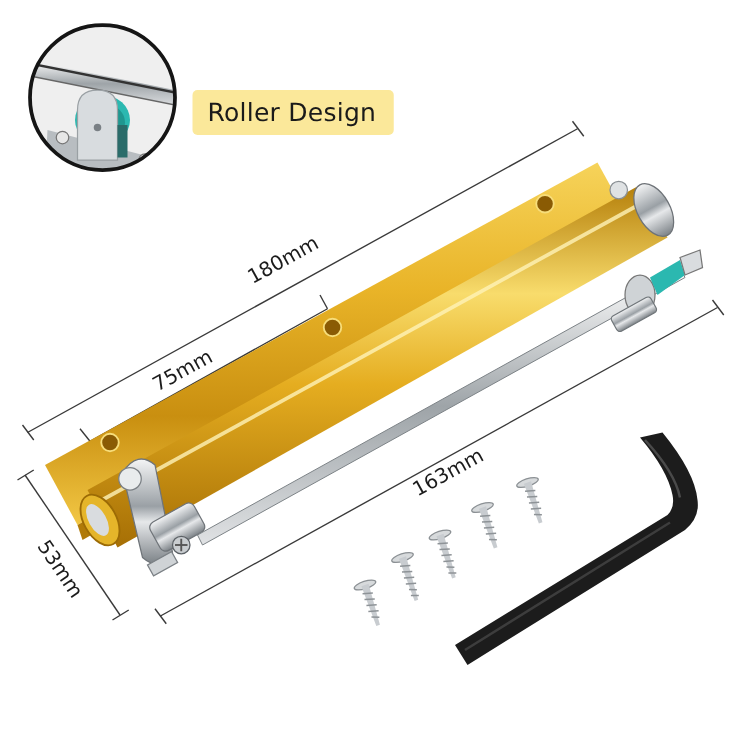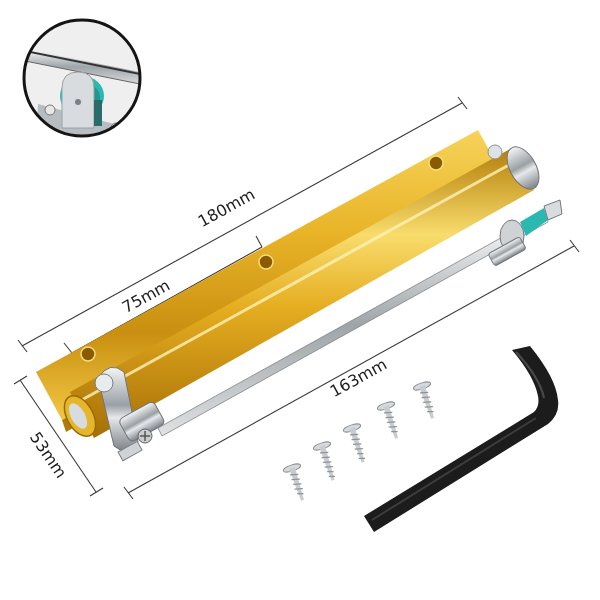--- a/index.html
+++ b/index.html
@@ -152,19 +152,22 @@
     </g>
   </g>
 
   <g>
     <path d="M512,350 L530,346 Q556,378 558,400 Q560,414 548,424 L374,532 L364,516 L534,412 Q540,406 538,396 Q534,376 512,350 Z" fill="#1c1c1c"></path>
     <path d="M516,352 Q540,378 544,398" stroke="#4a4a4a" stroke-width="2" fill="none"></path>
     <path d="M372,520 L536,418" stroke="#3d3d3d" stroke-width="2" fill="none"></path>
   </g>
 </svg>
 
+<div class="callout">
+  <span>Roller Design</span>
+</div>
 
 <div class="dim" style="left:204px;top:212px;transform:rotate(-28.9deg);">180mm</div>
 <div class="dim" style="left:128px;top:298px;transform:rotate(-28.9deg);">75mm</div>
 <div class="dim" style="left:336px;top:382px;transform:rotate(-28.9deg);">163mm</div>
 <div class="dim" style="left:26px;top:420px;transform:rotate(56deg);">53mm</div>
 
 </div>
 
 </body></html>

